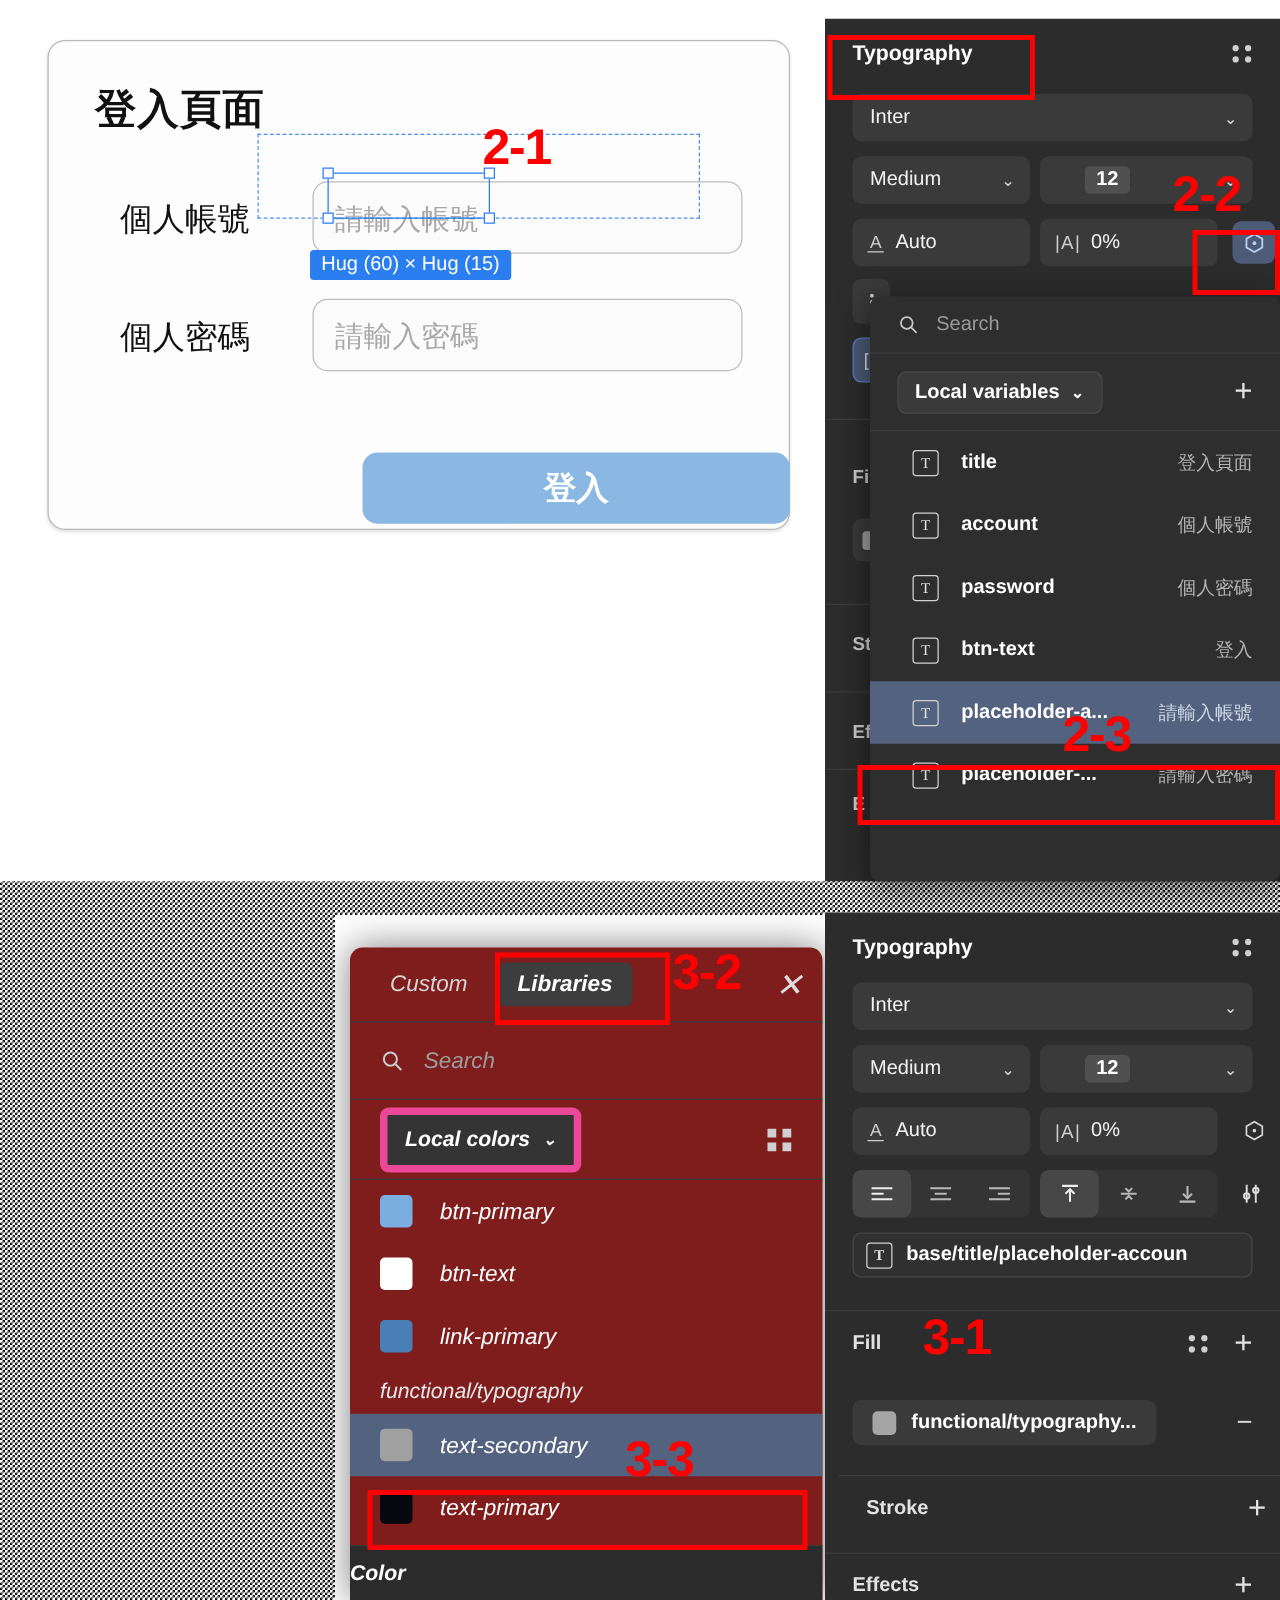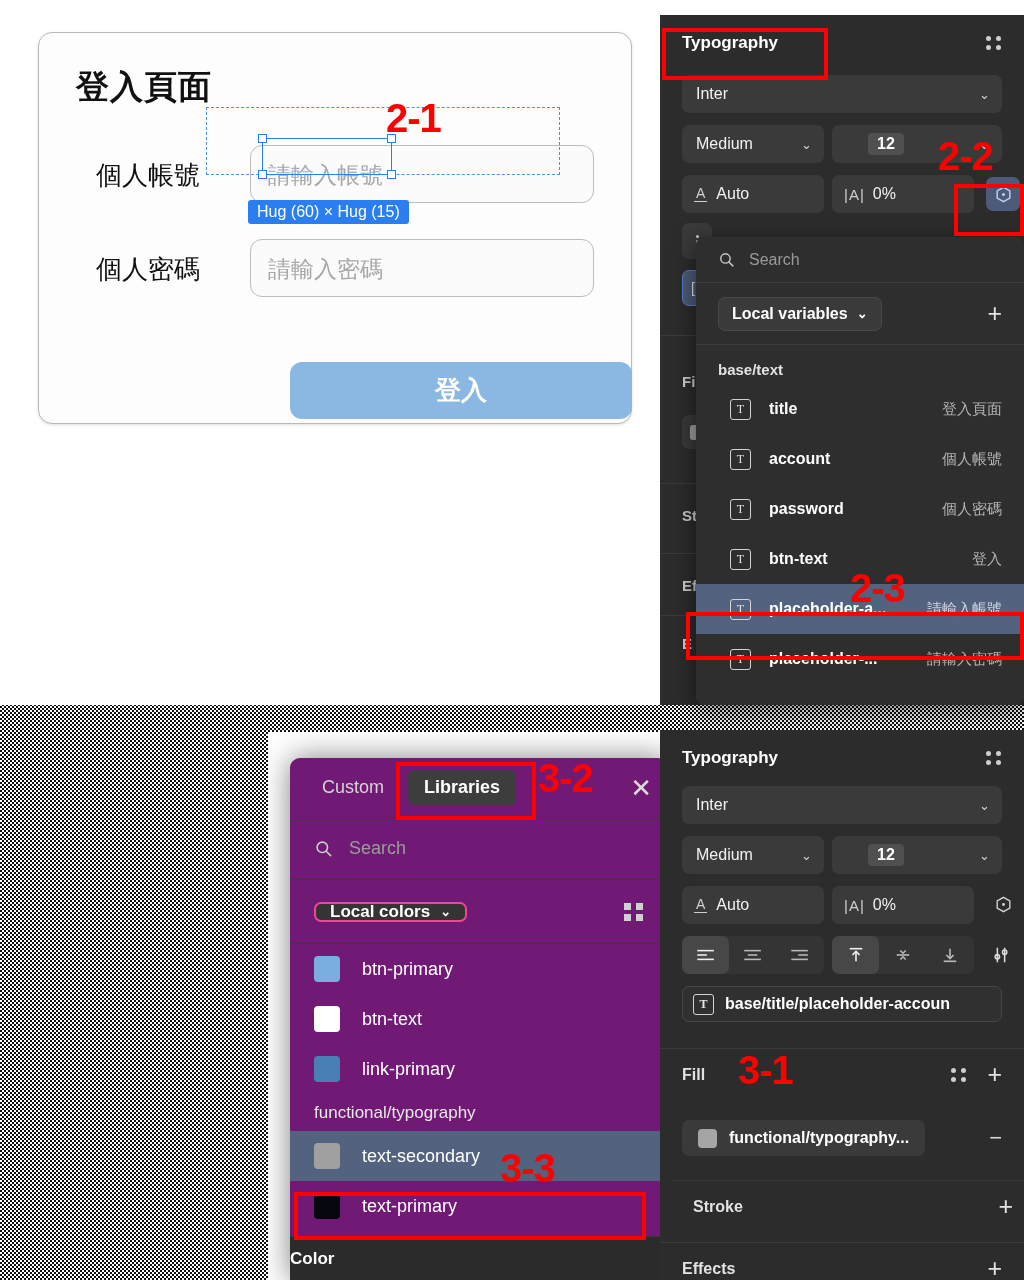--- a/index.html
+++ b/index.html
@@ -213,25 +213,26 @@
     width:21px; height:21px; border:1.3px solid #d2d2d2; border-radius:3px;
     display:flex; align-items:center; justify-content:center;
     font-size:12px; font-family:"Liberation Serif", serif; color:#e4e4e4; flex:none;
   }
   .var-name  { font-size:16px; font-weight:600; color:#ffffff; }
   .var-value { margin-left:auto; font-size:15px; color:#b4b4b4; }
   .var-row.selected .var-value { color:#cfd6e4; }
 
   
   #lib-dialog {
-    position:absolute; left:290px; top:758px; width:378px; height:522px;
-    background:#701a75; color:#eaeaea;
+    position:absolute; left:280px; top:758px; width:378px; height:522px;
+    background:#7f1d1d; color:#eaeaea;
     border-radius:10px 10px 0 0;
     box-shadow:0 0 30px rgba(0,0,0,.5);
     overflow:hidden;
+    font-style:italic;
   }
   #lib-tabs {
     height:60px; display:flex; align-items:center;
     padding:0 16px; gap:8px; border-bottom:1px solid #3a3a3a;
   }
   .lib-tab {
     font-size:18px; color:#d5d5d5; padding:7px 16px; border-radius:6px;
   }
   .lib-tab.active { background:#3d3d3d; color:#ffffff; font-weight:bold; }
   #lib-close {
@@ -241,22 +242,22 @@
     height:62px; display:flex; align-items:center; gap:16px;
     padding-left:24px; border-bottom:1px solid #3a3a3a;
   }
   #lib-search .ph { font-size:18px; color:#9c9c9c; }
   #lib-filterrow {
     height:64px; display:flex; align-items:center; justify-content:space-between;
     padding:0 24px; border-bottom:1px solid #3a3a3a;
   }
   #localcolors-btn {
     display:flex; align-items:center; gap:10px;
-    background:#343434; border:2px solid #ec4899; border-radius:7px;
-    height:20px; padding:0 14px;
+    background:#343434; border:6px solid #ec4899; border-radius:7px;
+    height:52px; padding:0 14px;
     font-size:17px; font-weight:600; color:#ffffff;
   }
   .grid4 { display:grid; grid-template-columns:8px 8px; gap:4px; }
   .grid4 i { width:7px; height:7px; background:#d0d0d0; display:block; }
   .color-row {
     height:50px; display:flex; align-items:center; gap:22px; padding-left:24px;
   }
   .color-row.selected { background:#53627f; }
   .swatch { width:26px; height:26px; border-radius:4px; flex:none; }
   .color-name { font-size:18px; color:#ffffff; }
@@ -452,21 +453,20 @@
     </div>
 
     <div id="pop-filterrow">
       <span id="localvars-btn">
         <span>Local variables</span>
         <span style="font-size:13px;">⌄</span>
       </span>
       <span class="plus">+</span>
     </div>
 
-    <div id="group-title">base/text</div>
 
     <div class="var-row">
       <span class="t-icon">T</span>
       <span class="var-name">title</span>
       <span class="var-value">登入頁面</span>
     </div>
     <div class="var-row">
       <span class="t-icon">T</span>
       <span class="var-name">account</span>
       <span class="var-value">個人帳號</span>

